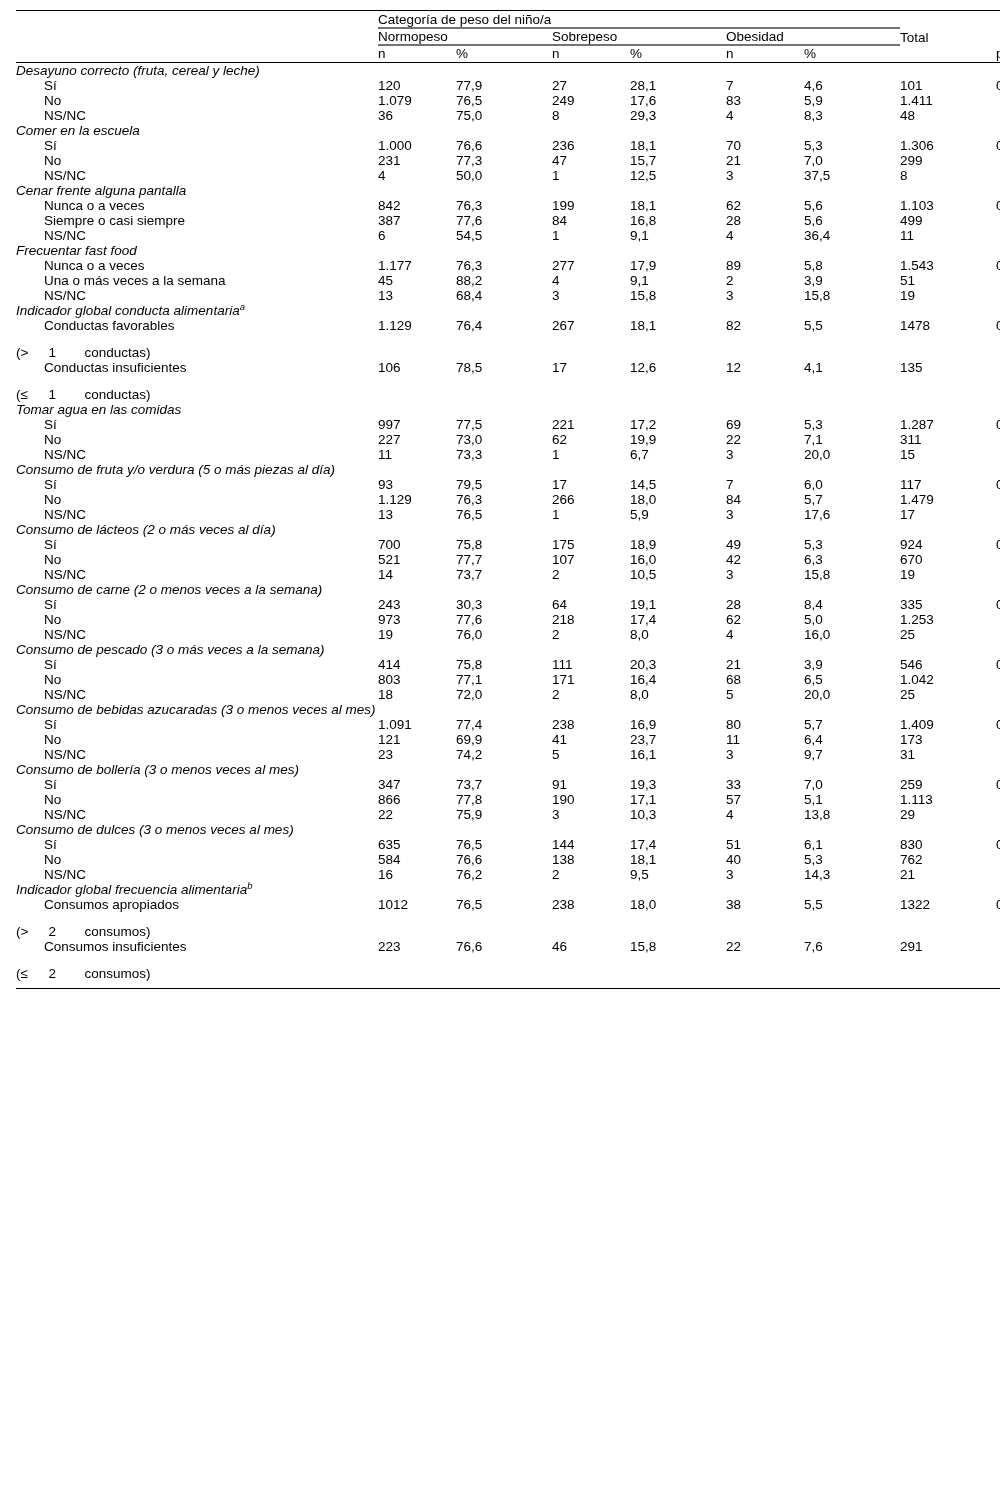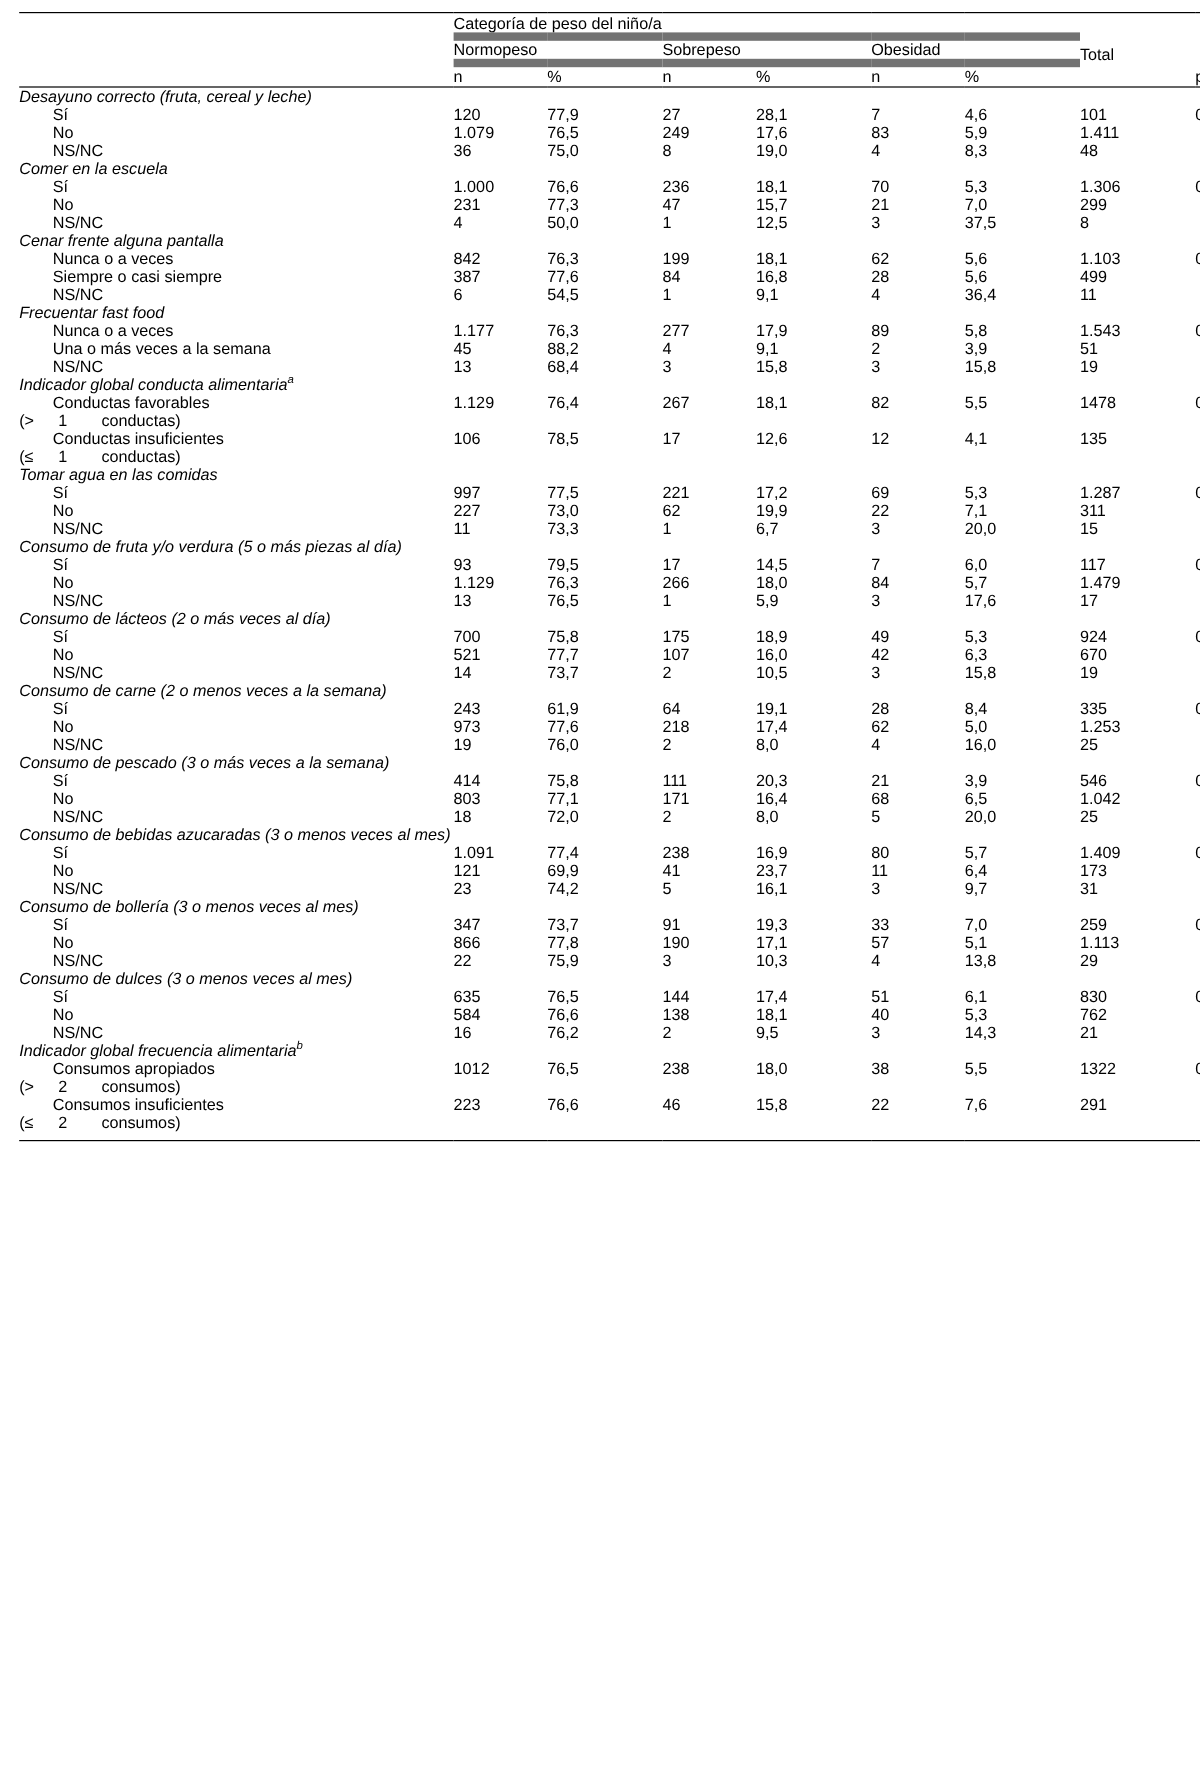--- a/index.html
+++ b/index.html
@@ -39,21 +39,21 @@
   .rule-top td { border-top: 1px solid #000; height: 1px; padding: 0; font-size: 0; line-height: 0; }
   .rule-bottom td { border-bottom: 1px solid #000; height: 1px; padding: 0; font-size: 0; line-height: 0; }
 
   .hdr-group {
     text-align: center;
     font-size: 13.5px;
     padding-bottom: 6px;
     padding-top: 9px;
   }
   .grp-line {
-    border-bottom: 7px solid #737373;
+    border-bottom: 2px solid #737373;
   }
   .hdr-cell {
     text-align: left;
     padding-top: 7px;
     padding-bottom: 6px;
   }
   .subhdr-rule td { border-bottom: 1px solid #000; height: 1px; font-size: 0; line-height: 0; }
 
   .grp-title {
     font-style: italic;
@@ -73,20 +73,21 @@
   }
   sup {
     font-size: 9.5px;
     vertical-align: super;
     line-height: 0;
   }
   .spacer-row td { height: 6px; font-size: 0; line-height: 0; }
   .cont-inner {
     display: inline-block;
     letter-spacing: 0;
+    margin-top: 12px;
   }
   .cont-inner .op { display:inline-block; width: 28px; }
   .cont-inner .num { display:inline-block; width: 36px; }
 </style>
 </head>
 <body>
 
 <div class="page">
   <table class="tbl">
     <colgroup>
@@ -155,21 +156,21 @@
           <td>83</td>
           <td>5,9</td>
           <td>1.411</td>
           <td></td>
         </tr>
         <tr class="row">
           <td class="lbl">NS/NC</td>
           <td>36</td>
           <td>75,0</td>
           <td>8</td>
-          <td>19,0</td>
+          <td>29,3</td>
           <td>4</td>
           <td>8,3</td>
           <td>48</td>
           <td></td>
         </tr>
         <tr>
           <td class="grp-title" colspan="9">Comer en la escuela</td>
         </tr>
         <tr class="row">
           <td class="lbl">Sí</td>
@@ -414,21 +415,21 @@
           <td>15,8</td>
           <td>19</td>
           <td></td>
         </tr>
         <tr>
           <td class="grp-title" colspan="9">Consumo de carne (2 o menos veces a la semana)</td>
         </tr>
         <tr class="row">
           <td class="lbl">Sí</td>
           <td>243</td>
-          <td>61,9</td>
+          <td>30,3</td>
           <td>64</td>
           <td>19,1</td>
           <td>28</td>
           <td>8,4</td>
           <td>335</td>
           <td>0,034</td>
         </tr>
         <tr class="row">
           <td class="lbl">No</td>
           <td>973</td>

